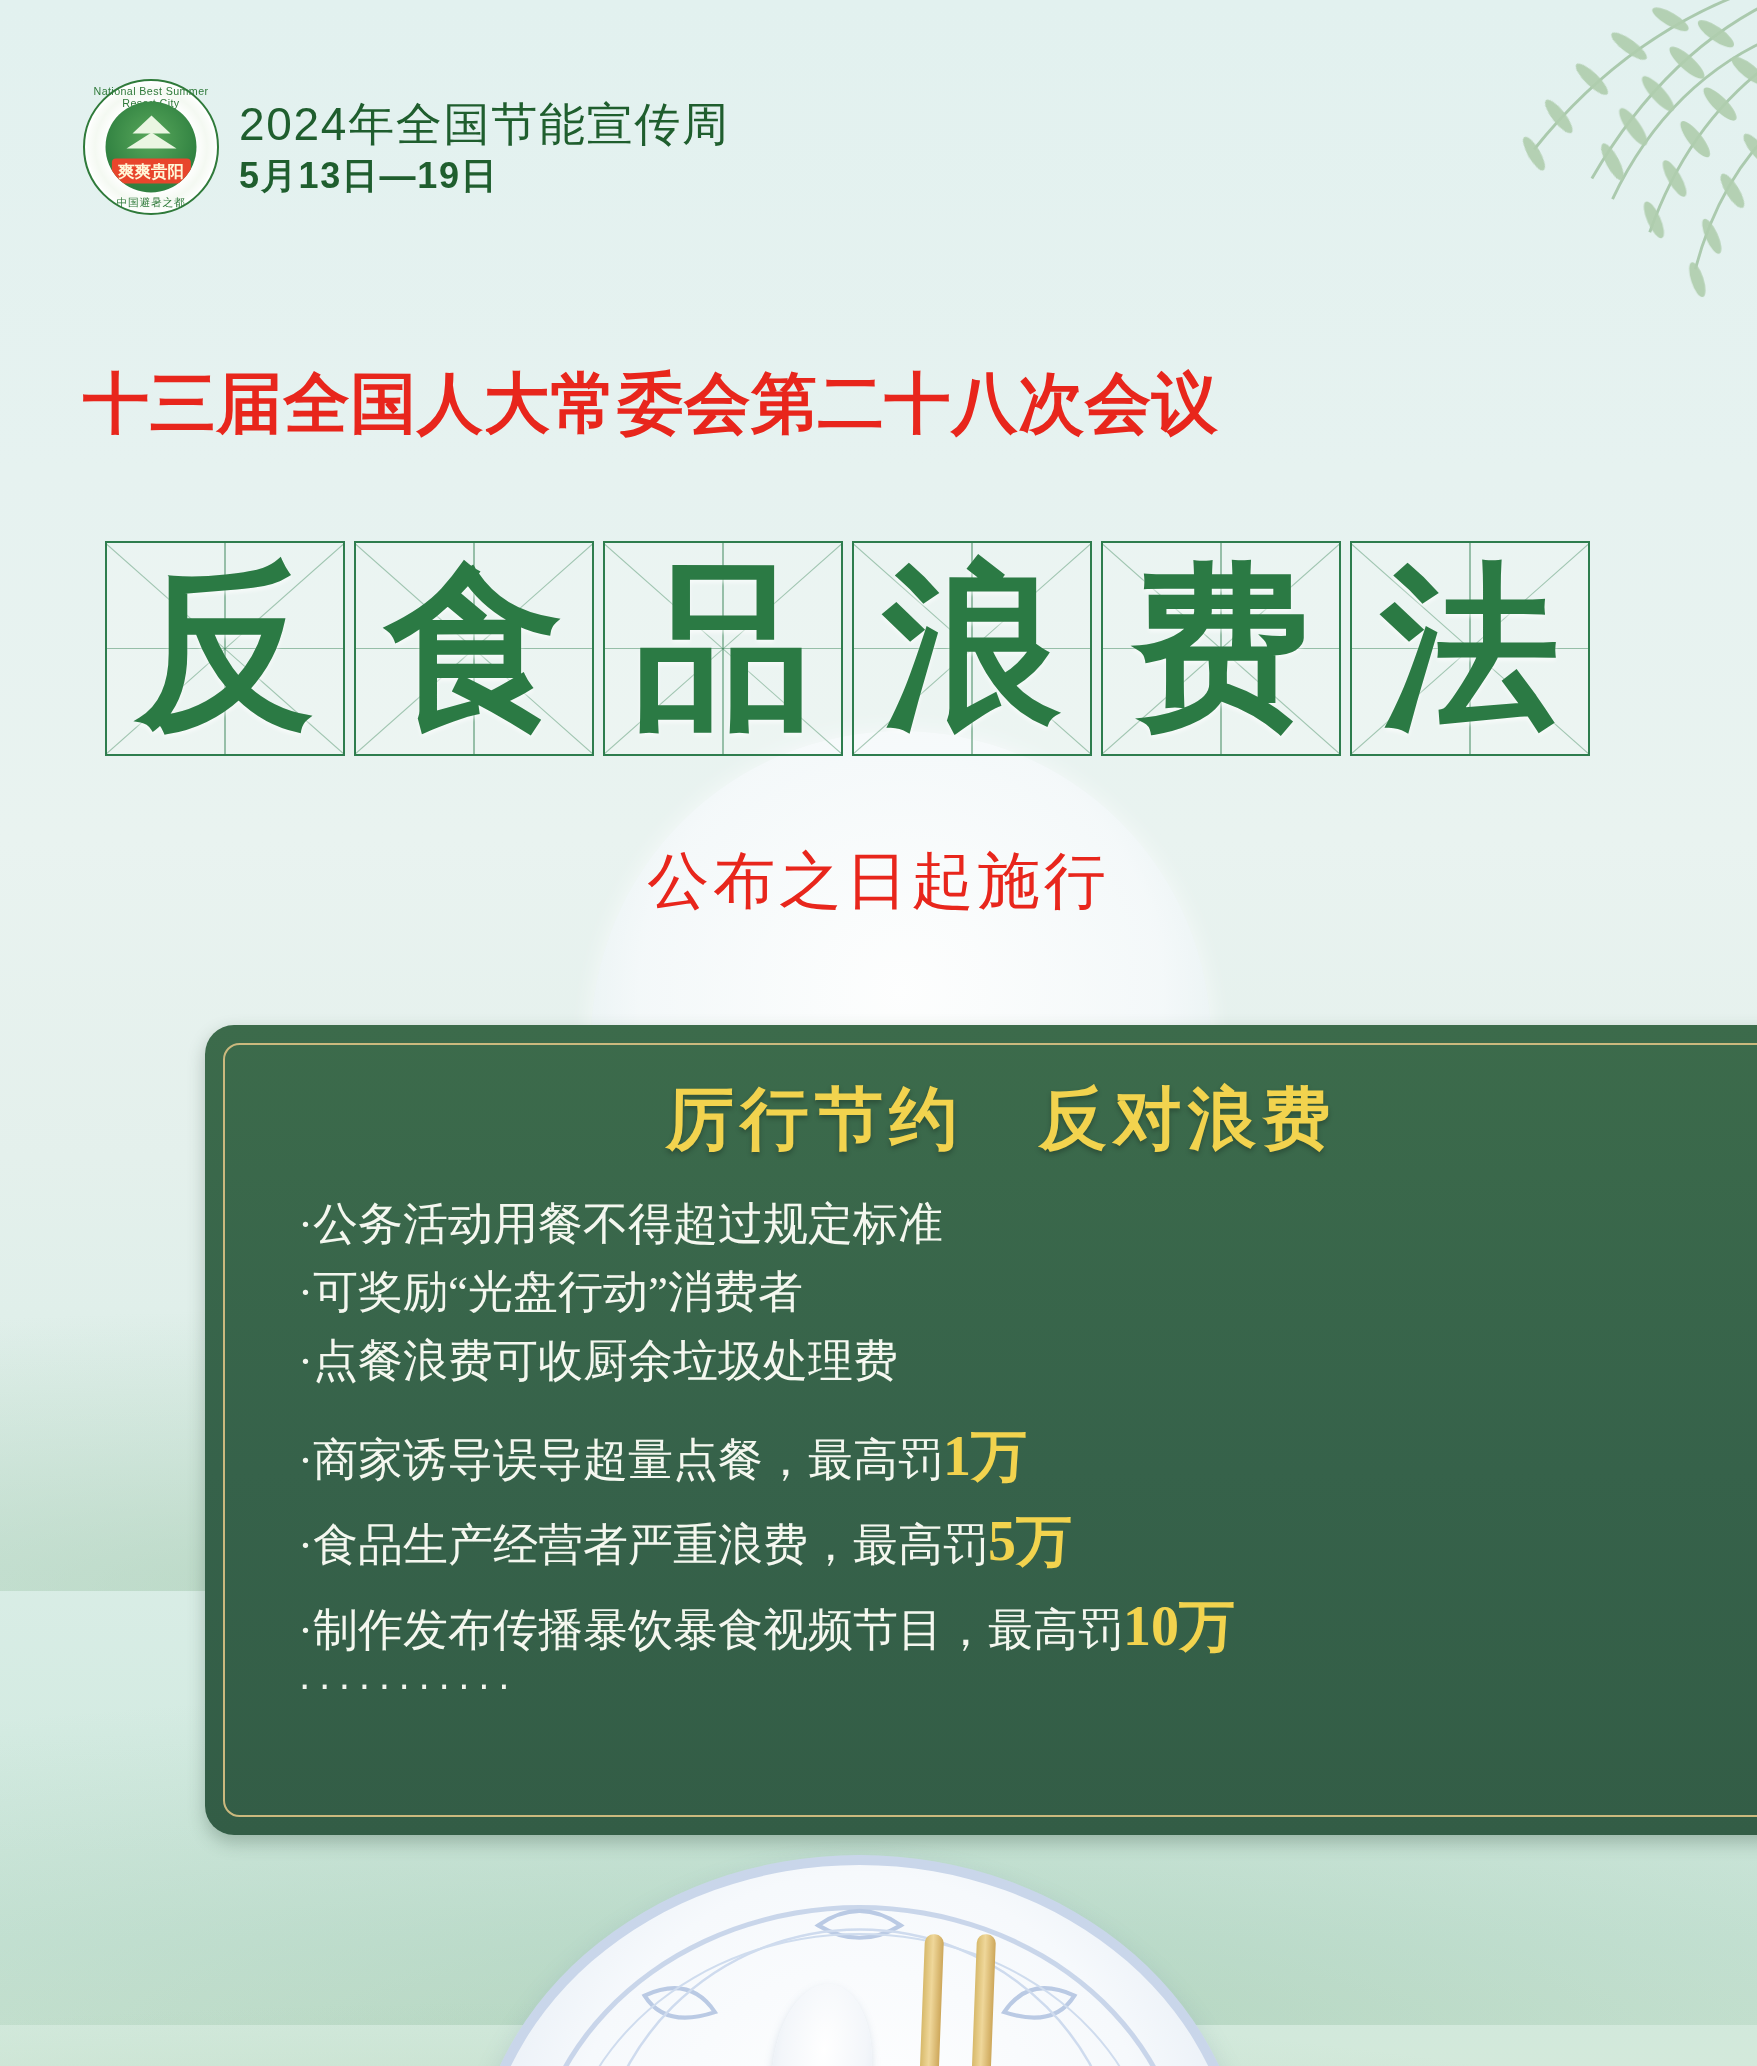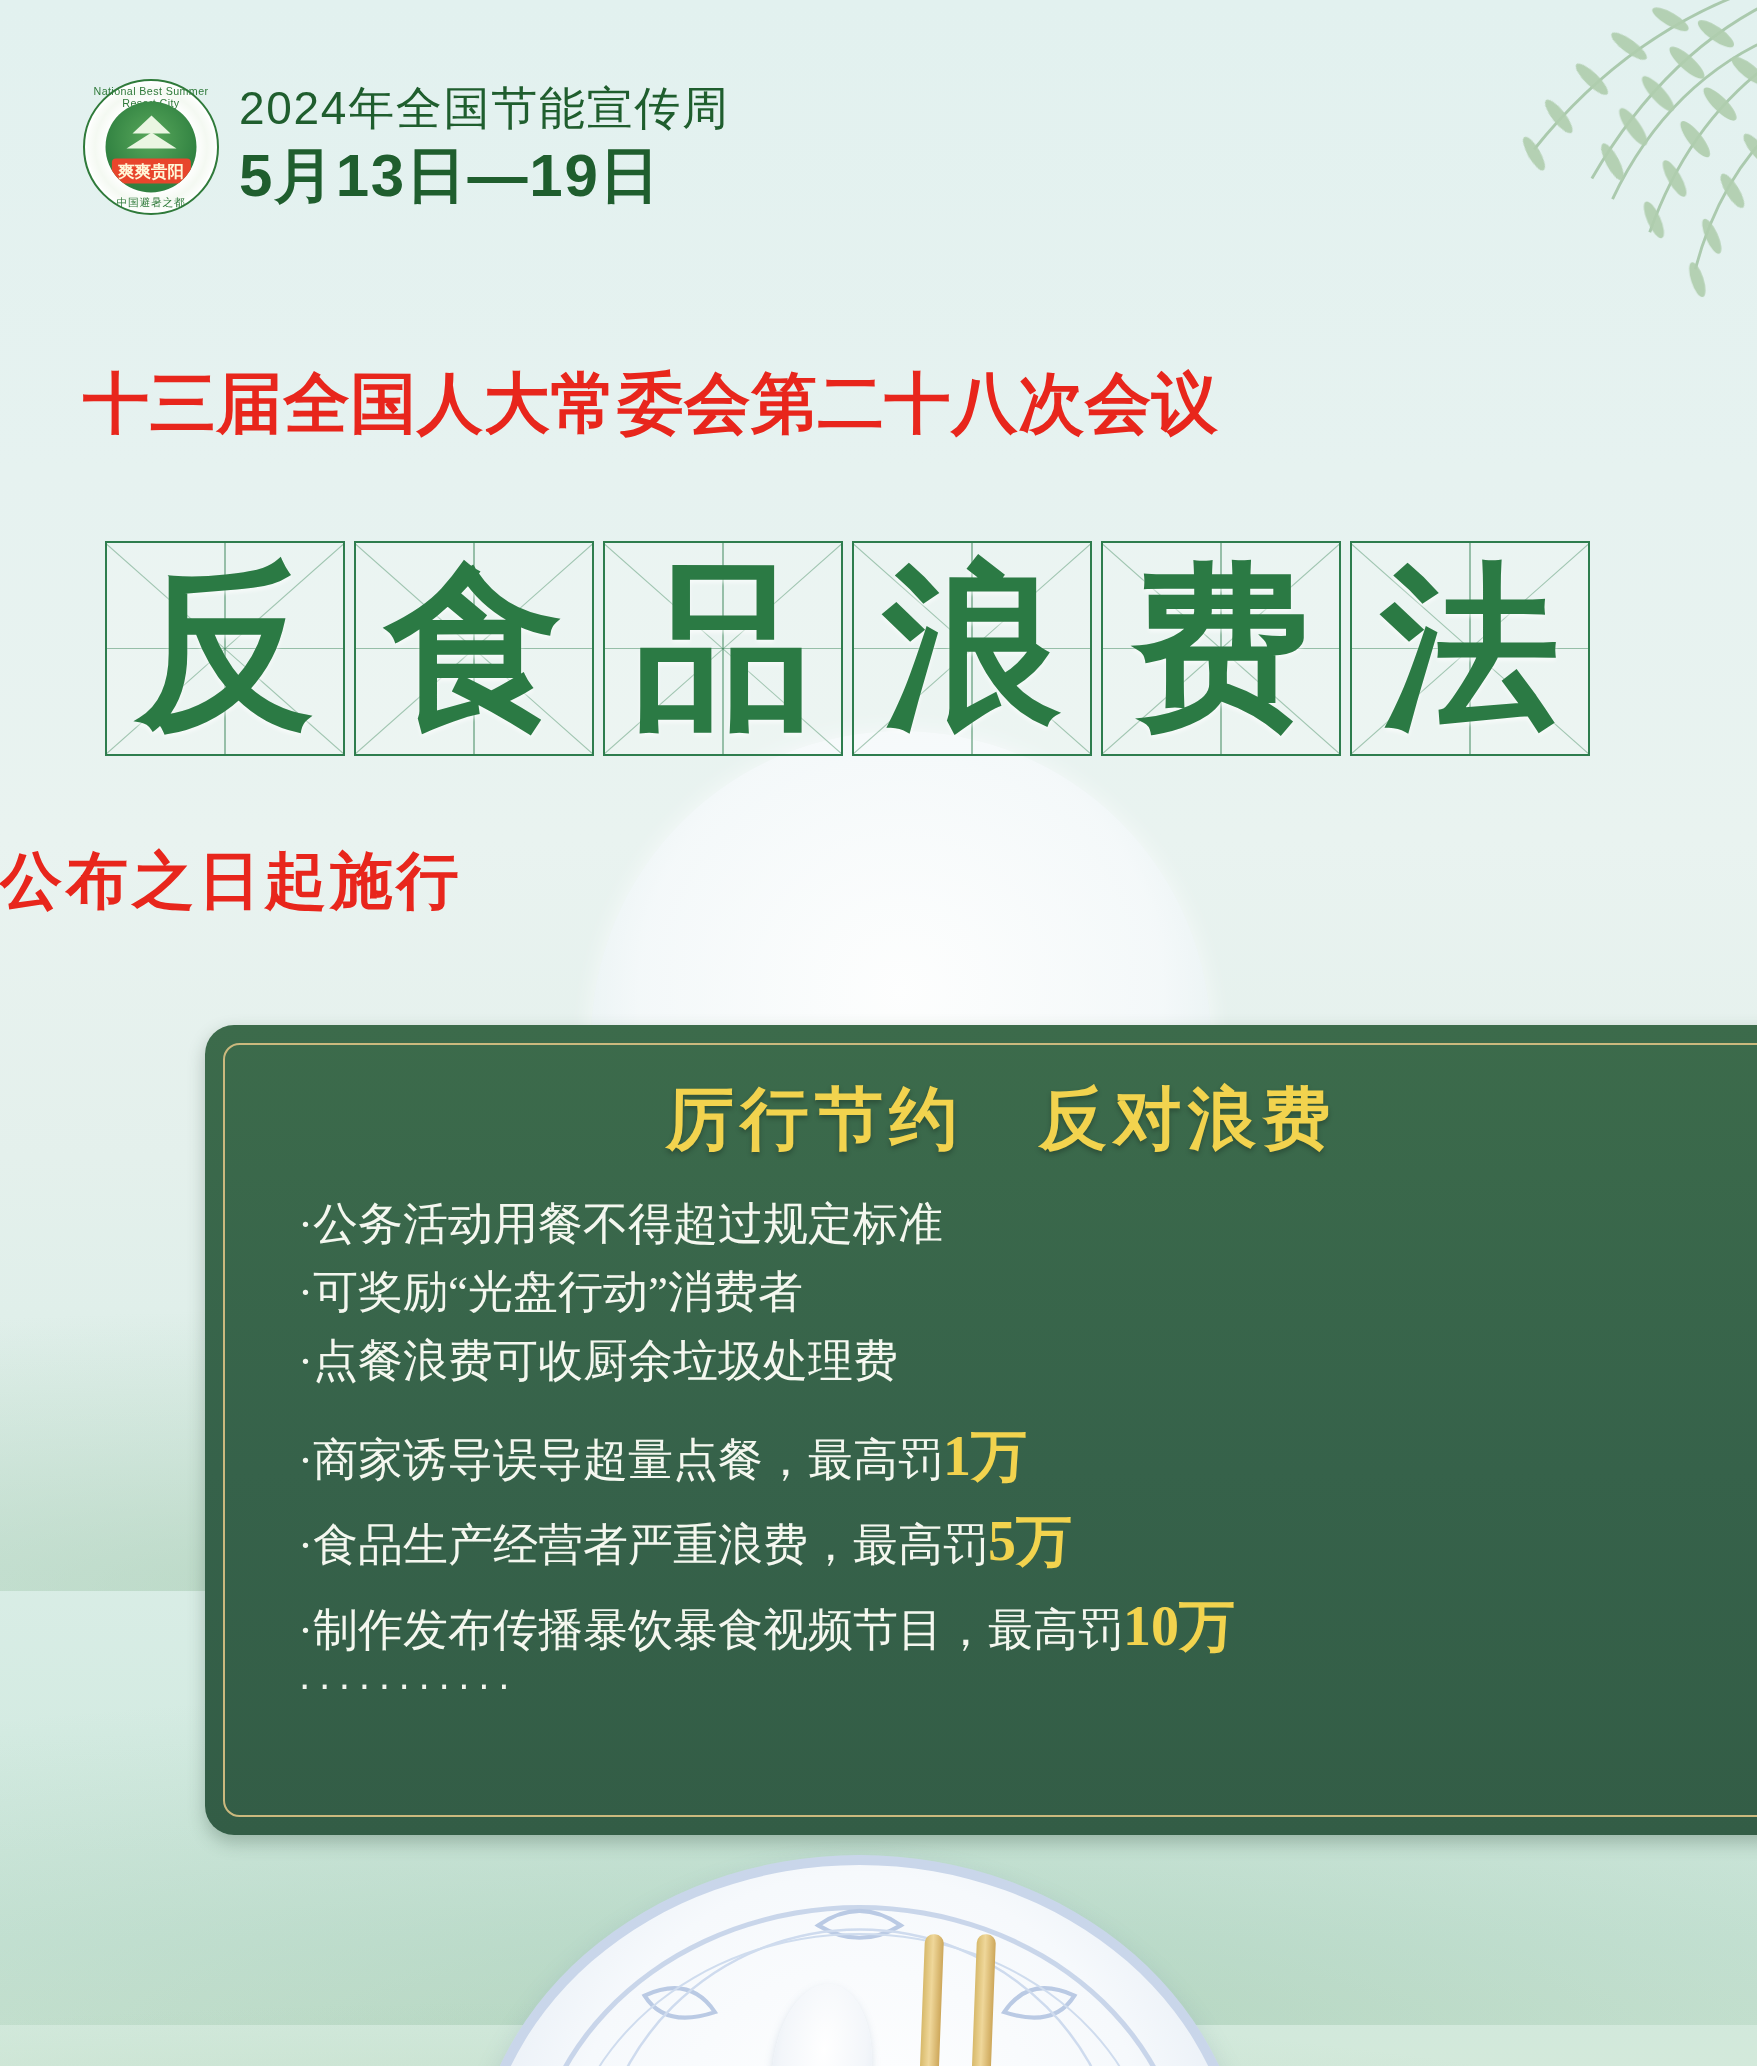--- a/index.html
+++ b/index.html
@@ -94,21 +94,21 @@
   .logo-en {
     position: absolute; top: 4.1px; left: 0; width: 100%; text-align: center;
     font-size: 10.7px; color: #2f7a3a; letter-spacing: 0.4px;
   }
   .logo-cn {
     position: absolute; bottom: 3.3px; left: 0; width: 100%; text-align: center;
     font-size: 10.7px; color: #2f7a3a; letter-spacing: 0.8px;
   }
   .header-text { color: #1f5e2e; }
   .header-text .l1 { font-size: 46px; font-weight: normal; letter-spacing: 1.7px; line-height: 1.28; white-space: nowrap; }
-  .header-text .l2 { font-size: 60px; font-weight: bold; letter-spacing: 1.7px; line-height: 1.28; white-space: nowrap; }
+  .header-text .l2 { font-size: 36px; font-weight: bold; letter-spacing: 1.7px; line-height: 1.28; white-space: nowrap; }
 
   
   .redhead {
     position: absolute; top: 364px; left: 83px;
     color: #e8261c; font-weight: bold; font-size: 66px; line-height: 1.36;
     letter-spacing: 0.8px; white-space: nowrap;
     font-family: Liberation Mono, monospace;
   }
 
   
@@ -149,21 +149,22 @@
   .tian span {
     position: absolute; inset: 0; display: flex; align-items: center; justify-content: center;
     font-family: "Liberation Serif", serif;
     font-size: 178px; font-weight: bold; color: #2b7a44; line-height: 1;
     text-shadow: 0 2.5px 4.1px rgba(255,255,255,.6);
   }
 
   
   .redline2 {
     position: absolute; top: 839px; left: 0; width: 100%;
-    color: #e8261c; font-weight: bold; font-size: 62px; letter-spacing: 4.1px;
+    text-align: center;
+    color: #e8261c; font-weight: normal; font-size: 62px; letter-spacing: 4.1px;
     font-family: "Liberation Serif", serif;
   }
 
   
   .board {
     position: absolute; left: 205px; top: 1025px;
     width: 1593px; height: 810px;
     background: linear-gradient(180deg, #3c6b4b 0%, #36624a 55%, #335d46 100%);
     border-radius: 29px;
     box-shadow: 0 7.4px 16.5px rgba(40,70,50,.28);

